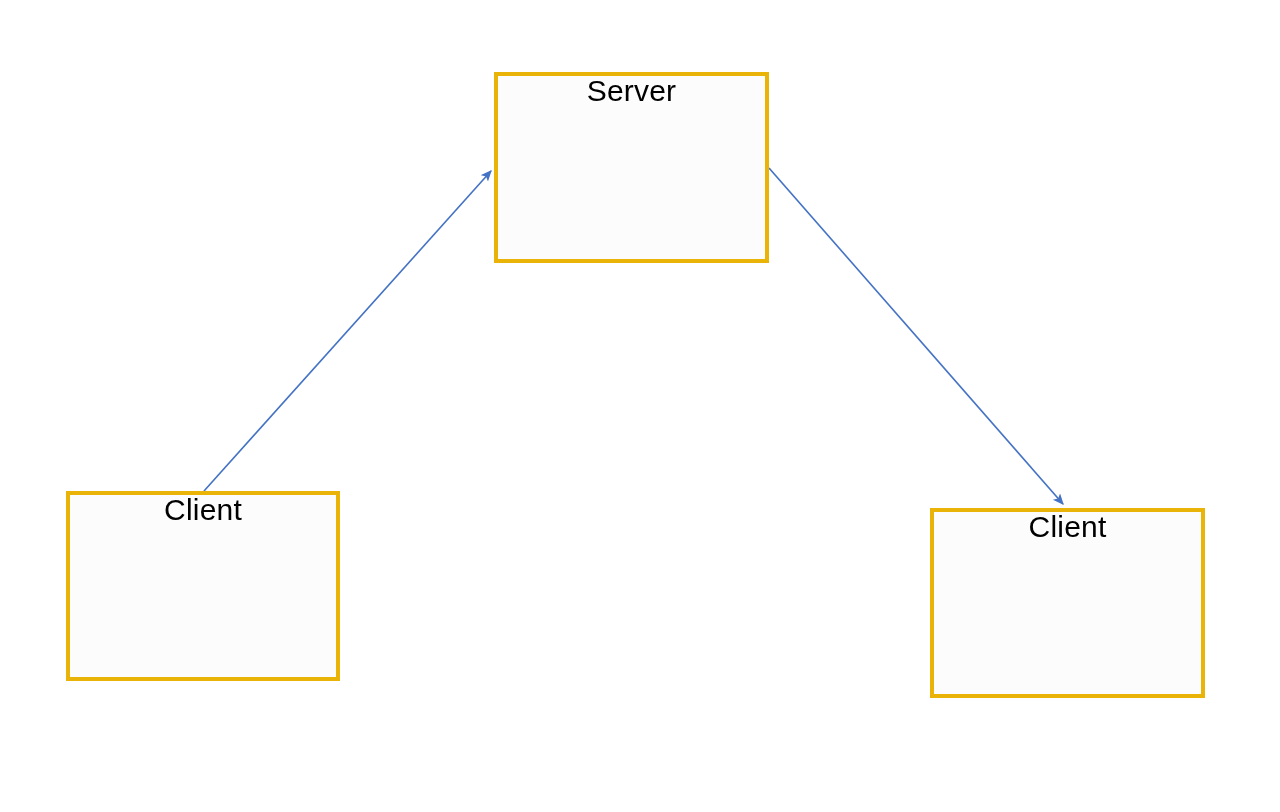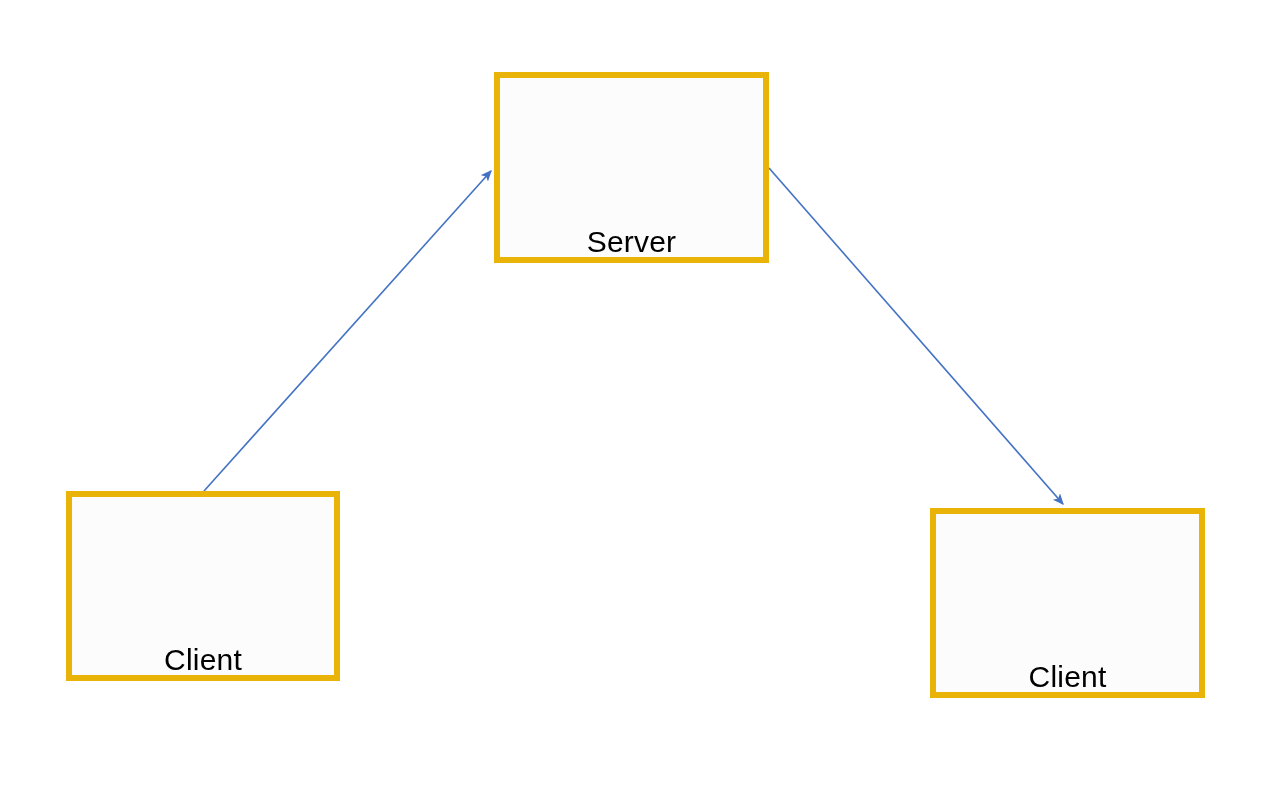--- a/index.html
+++ b/index.html
@@ -14,23 +14,23 @@
     position: relative;
     width: 1280px;
     height: 812px;
     background: #FFFFFF;
     overflow: hidden;
   }
   .node {
     position: absolute;
     box-sizing: border-box;
     background: #FCFCFC;
-    border: 6px solid #eab308;
+    border: 4px solid #eab308;
     display: flex;
-    align-items: flex-end;
+    align-items: flex-start;
     justify-content: center;
   }
   .node-label {
     font-family: "Liberation Sans", sans-serif;
     font-size: 30px;
     line-height: 1;
     color: #000000;
     letter-spacing: 0.2px;
     white-space: nowrap;
     user-select: none;

